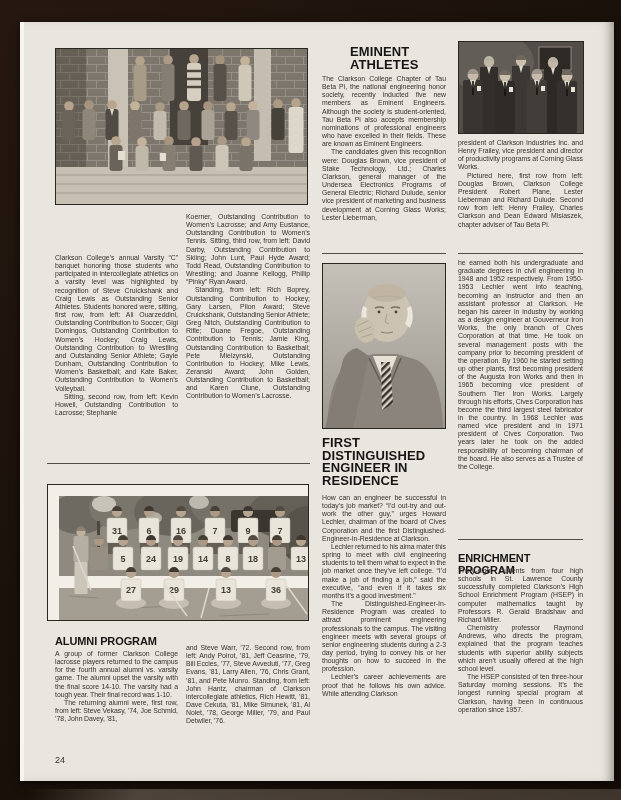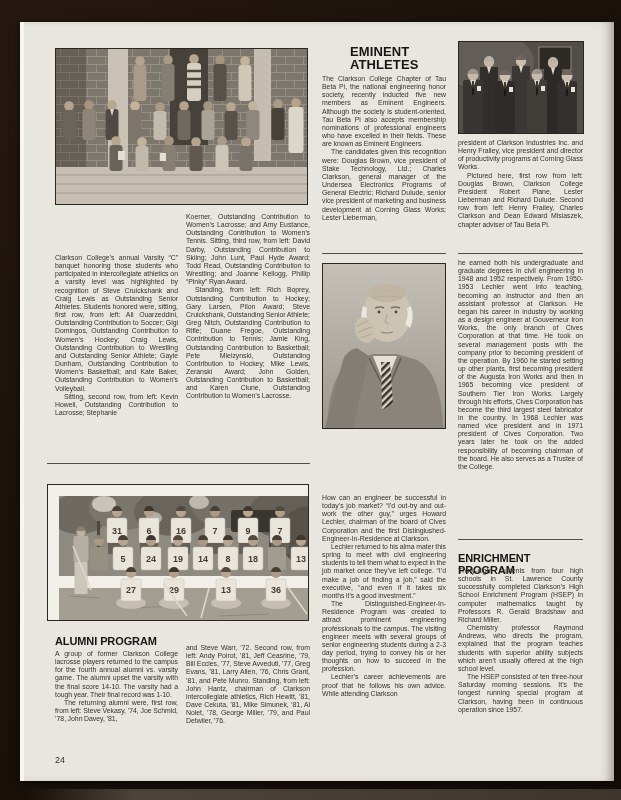--- a/index.html
+++ b/index.html
@@ -373,20 +373,26 @@
         <path d="M64 50 L62 58 L66 60" stroke="#a99f8d" stroke-width="1" fill="none"></path>
         <path d="M58 68 Q64 70 70 68" stroke="#8a8070" stroke-width="1.2" fill="none"></path>
         <path d="M50 34 Q64 30 78 34" stroke="#b5ab99" stroke-width="1" fill="none"></path>
         <g transform="rotate(-18 42 66)">
           <ellipse cx="42" cy="66" rx="10" ry="13" fill="#c9bfad"></ellipse>
           <path d="M35 60 L48 58 M35 66 L49 65 M36 72 L48 72" stroke="#a99f8d" stroke-width="0.8"></path>
         </g>
       </svg>
     </div>
 
+    <div class="abs h-main" style="left:302px;top:415px;width:126px;">
+      <div>FIRST</div>
+      <div>DISTINGUISHED</div>
+      <div>ENGINEER IN</div>
+      <div>RESIDENCE</div>
+    </div>
     <div class="abs body-col" style="left:302px;top:472px;width:124px;">
       <p>How can an engineer be successful in today’s job market? “I’d out-try and out-work the other guy,” urges Howard Lechler, chairman of the board of Cives Corporation and the first Distingiushed-Engineer-In-Residence at Clarkson.</p>
       <p class="ind">Lechler returned to his alma mater this spring to meet with civil engineering students to tell them what to expect in the job market once they’ve left college. “I’d make a job of finding a job,” said the executive, “and even if it takes six months it’s a good investment.”</p>
       <p class="ind">The Distinguished-Engineer-In-Residence Program was created to attract prominent engineering professionals to the campus. The visiting engineer meets with several groups of senior engineering students during a 2-3 day period, trying to convey his or her thoughts on how to succeed in the profession.</p>
       <p class="ind">Lechler’s career achievements are proof that he follows his own advice. While attending Clarkson</p>
     </div>
 
     <div class="photo abs" style="left:438px;top:19px;width:126px;height:93px;">
       <svg width="124" height="91" viewBox="0 0 124 91">
         <rect width="124" height="91" fill="#524d48"></rect>

